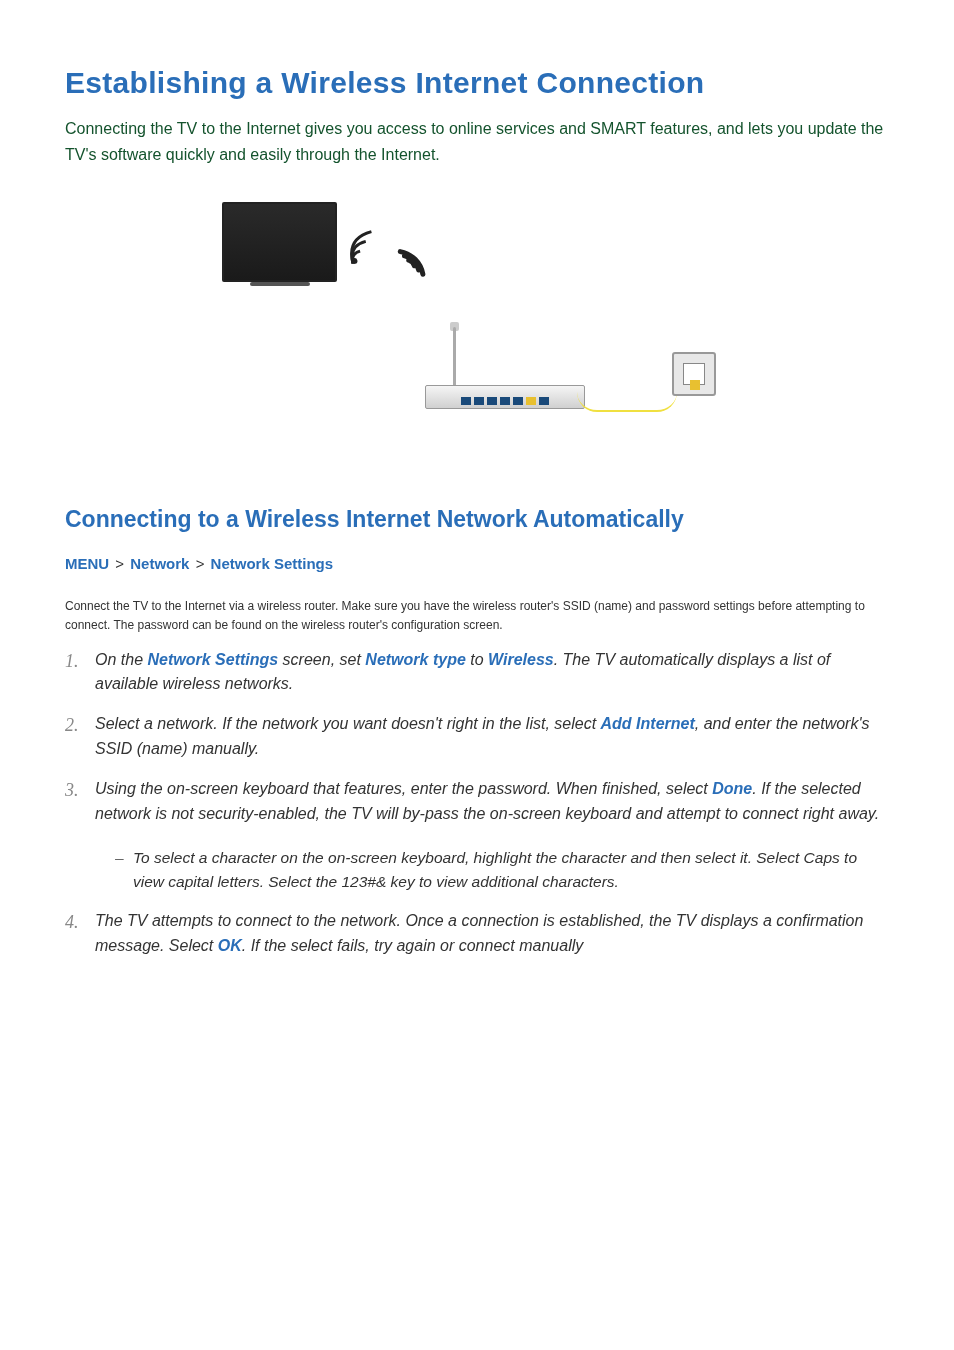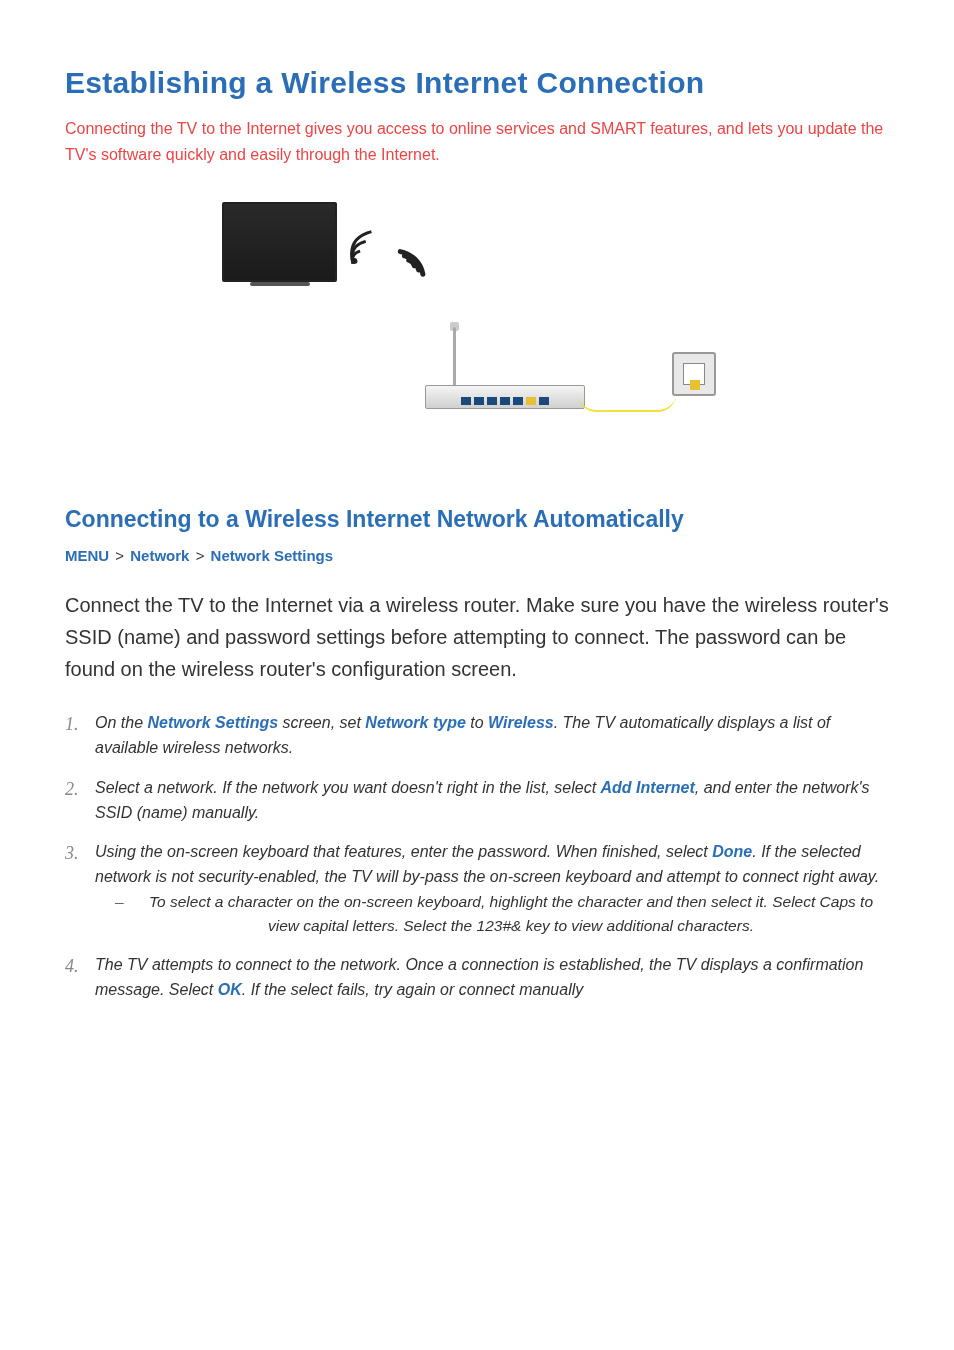--- a/index.html
+++ b/index.html
@@ -17,21 +17,21 @@
     }
     .page-title {
       color: #2a6eb8;
       font-size: 30px;
       font-weight: bold;
       margin-bottom: 11px;
       letter-spacing: 0.3px;
     }
     .intro-text {
       font-size: 16px;
-      color: #ef4444;
+      color: #14532d;
       margin-bottom: 25px;
       line-height: 1.6;
     }
     .diagram-container {
       text-align: center;
       margin: 20px 0 50px 0;
       position: relative;
       height: 260px;
     }
     .diagram-inner {
@@ -150,37 +150,37 @@
       bottom: -6px;
       left: 6px;
       width: 10px;
       height: 10px;
       background: #e8c030;
     }
     .section-title {
       color: #2a6eb8;
       font-size: 23px;
       font-weight: bold;
-      margin-bottom: 8px;
+      margin-bottom: 16px;
     }
     .breadcrumb {
       color: #2a6eb8;
       font-size: 15px;
       font-weight: bold;
       margin-bottom: 22px;
     }
     .breadcrumb .sep {
       color: #333;
       font-weight: normal;
       margin: 0 2px;
     }
     .section-text {
-      font-size: 20px;
+      font-size: 12px;
       color: #333;
-      margin-bottom: 26px;
+      margin-bottom: 12px;
       line-height: 1.6;
     }
     ol.steps {
       list-style: none;
       counter-reset: step;
       margin-left: 0;
       padding-left: 0;
     }
     ol.steps > li {
       counter-increment: step;
@@ -200,23 +200,22 @@
       font-size: 18px;
       color: #888;
       font-family: Georgia, serif;
     }
     .hl {
       color: #2a6eb8;
       font-weight: bold;
     }
     ul.sublist {
       list-style: none;
-      margin-top: 0;
+      margin-top: 20px;
       padding-left: 20px;
-      text-align: center;
     }
     ul.sublist > li {
       position: relative;
       padding-left: 18px;
       margin-bottom: 10px;
       font-size: 15.5px;
       line-height: 1.55;
     }
     ul.sublist > li::before {
       content: "–";

